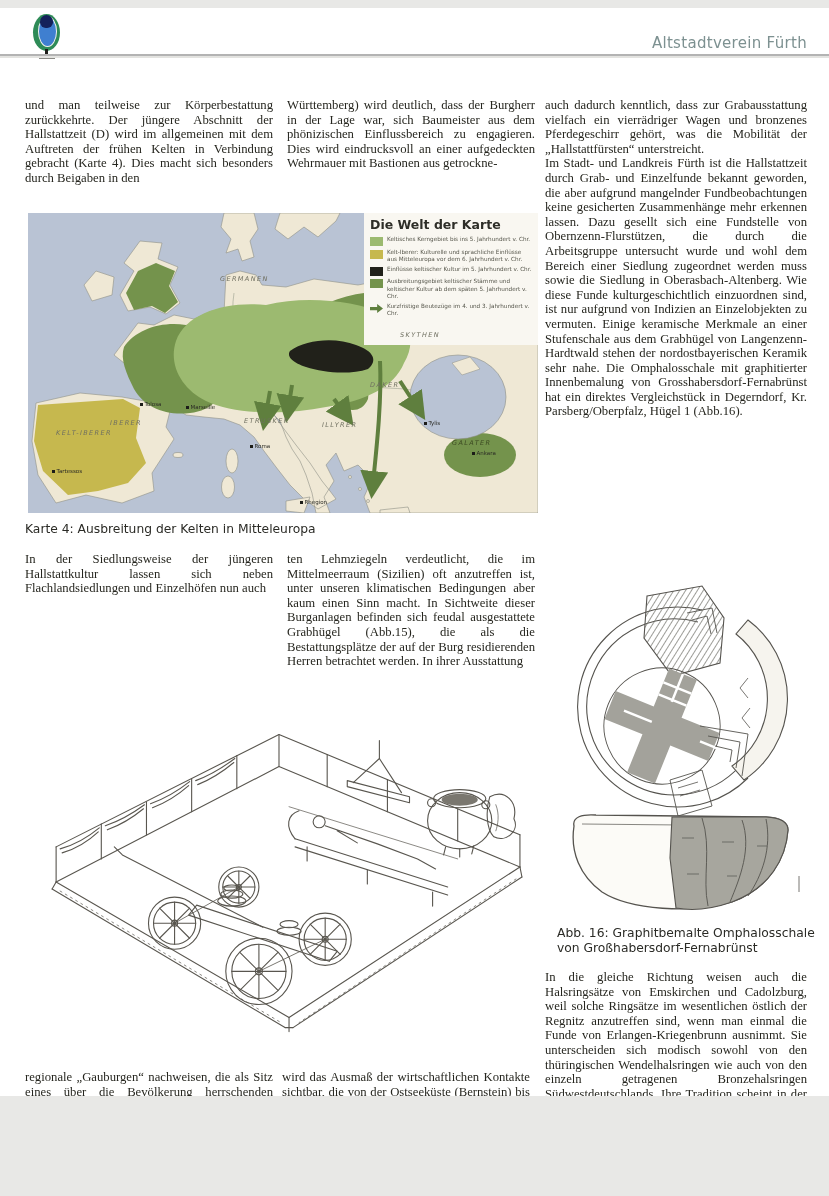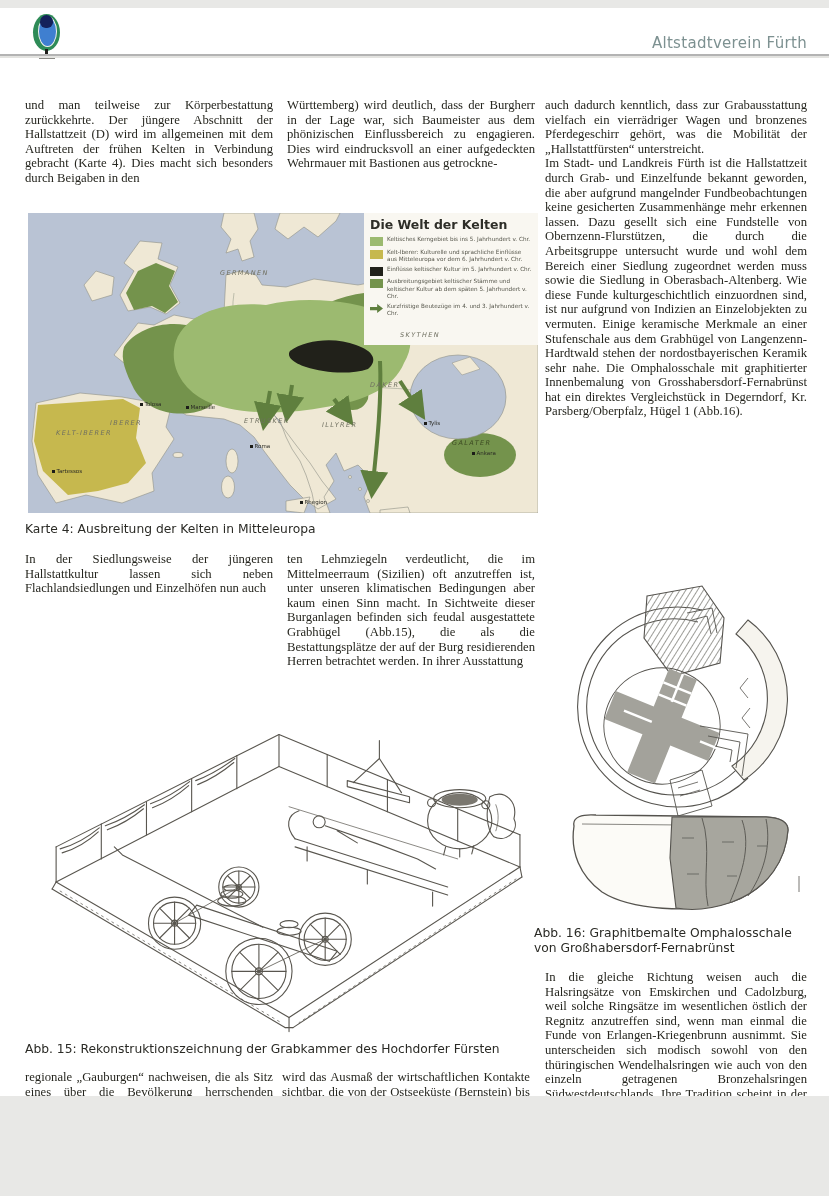--- a/index.html
+++ b/index.html
@@ -26,38 +26,38 @@
   .b-col2-mid{left:287px;top:544px;width:248px;}
   .b-col1-bot{left:25px;top:1062px;width:248px;}
   .b-col2-bot{left:282px;top:1062px;width:248px;}
   .b-col3-bot{left:545px;top:962px;width:262px;}
   .page-num{position:absolute;left:25px;top:1148px;font-size:15px;}
   
   .cap{position:absolute;font-family:"DejaVu Sans",sans-serif;font-size:12.3px;
        color:#2b2b26;line-height:15px;}
   .cap-map{left:25px;top:514px;width:430px;}
   .cap-f15{left:25px;top:1034px;width:500px;}
-  .cap-f16{left:534px;top:918px;width:262px;}
+  .cap-f16{left:557px;top:918px;width:262px;}
   
   .map{position:absolute;left:28px;top:205px;width:510px;height:300px;}
   .map svg{position:absolute;left:0;top:0;}
   .legend{position:absolute;left:336px;top:0;width:174px;height:132px;background:#f9f7f1;
           font-family:"DejaVu Sans",sans-serif;padding:2px 0 0 6px;box-sizing:border-box;}
   .legend-title{font-size:12.5px;font-weight:bold;color:#2e2e28;margin:2px 0 4px 0;}
   .lg-row{display:flex;align-items:flex-start;margin-bottom:2.5px;}
   .lg-chip{flex:0 0 13px;height:9px;margin:1px 4px 0 0;}
   .chip1{background:#9cba70;} .chip2{background:#c6b84e;} .chip3{background:#21211a;}
   .chip4{background:#74934c;}
   .chip5{background:#5f7f3e;clip-path:polygon(0 32%,55% 32%,55% 0,100% 50%,55% 100%,55% 68%,0 68%);}
   .lg-row span{font-size:5.7px;line-height:1.3;color:#55554a;width:146px;}
   .rlabel{position:absolute;font-family:"DejaVu Sans",sans-serif;font-style:italic;font-size:6.5px;
           letter-spacing:1.4px;color:#6f6f60;white-space:nowrap;}
   .clabel{position:absolute;font-family:"DejaVu Sans",sans-serif;font-size:5.5px;color:#2a2a24;white-space:nowrap;}
   .clabel::before{content:"";display:inline-block;width:2.5px;height:2.5px;background:#1c1c18;margin-right:2px;vertical-align:middle;}
-  .l-germanen{left:192px;top:56px;} .l-skythen{left:372px;top:118px;} .l-daker{left:342px;top:168px;}
+  .l-germanen{left:192px;top:62px;} .l-skythen{left:372px;top:118px;} .l-daker{left:342px;top:168px;}
   .l-illyrer{left:294px;top:208px;} .l-etrusker{left:216px;top:204px;} .l-iberer{left:82px;top:206px;}
   .l-keltiberer{left:28px;top:216px;} .l-galater{left:424px;top:226px;color:#3c4a22;}
   .c-tolosa{left:112px;top:188px;} .c-marseille{left:158px;top:191px;} .c-roma{left:222px;top:230px;}
   .c-tartessos{left:24px;top:255px;} .c-rhegion{left:272px;top:286px;} .c-tylis{left:396px;top:207px;}
   .c-ankara{left:444px;top:237px;}
   
   .fig15{position:absolute;left:26px;top:710px;width:509px;height:320px;}
   .fig16{position:absolute;left:552px;top:550px;width:255px;height:360px;}
 </style>
 </head>
@@ -139,21 +139,21 @@
         <path d="M242,178 L236,212"></path>
         <path d="M264,172 L259,204"></path>
         <path d="M306,186 L322,208"></path>
         <path d="M352,148 C354,190 348,240 344,280"></path>
         <path d="M372,168 L394,202"></path>
         <path d="M388,96 L408,78"></path>
       </g>
     </svg>
 
     <div class="legend">
-      <div class="legend-title">Die Welt der Kelten</div>
+      <div class="legend-title">Die Welt der Karte</div>
       <div class="lg-row">
           <div class="lg-chip chip1"></div>
           <span>Keltisches Kerngebiet bis ins 5. Jahrhundert v. Chr.</span>
         </div>
       <div class="lg-row">
           <div class="lg-chip chip2"></div>
           <span>Kelt-Iberer: Kulturelle und sprachliche Einflüsse aus Mitteleuropa vor dem 6. Jahrhundert v. Chr.</span>
         </div>
       <div class="lg-row">
           <div class="lg-chip chip3"></div>
@@ -260,21 +260,20 @@
           <ellipse cx="432" cy="81" rx="18" ry="6" fill="#7a776f" stroke="none"></ellipse>
           <circle cx="404" cy="84" r="4"></circle>
             <circle cx="458" cy="86" r="4"></circle>
           <path d="M418,128 L416,136 M432,130 L432,138 M446,127 L444,135"></path>
           <path d="M462,78 C478,70 490,84 486,100 C492,112 478,124 466,118 C458,110 458,90 462,78 Z"></path>
           <path d="M468,86 C472,96 470,106 468,112" stroke-width="0.7"></path>
         </g>
       </g>
     </svg>
   </div>
-  <div class="cap cap-f15">Abb. 15: Rekonstruktionszeichnung der Grabkammer des Hochdorfer Fürsten</div>
 
   <div class="fig16">
     <svg width="255" height="360" viewBox="0 0 255 360">
       <defs>
         <pattern id="hatch16" width="5" height="5" patternTransform="rotate(32)" patternUnits="userSpaceOnUse">
           <line x1="0" y1="0" x2="0" y2="5" stroke="#73726b" stroke-width="1.4"></line>
         </pattern>
       </defs>
       <g fill="none" stroke="#55534e" stroke-width="1.1">
 

